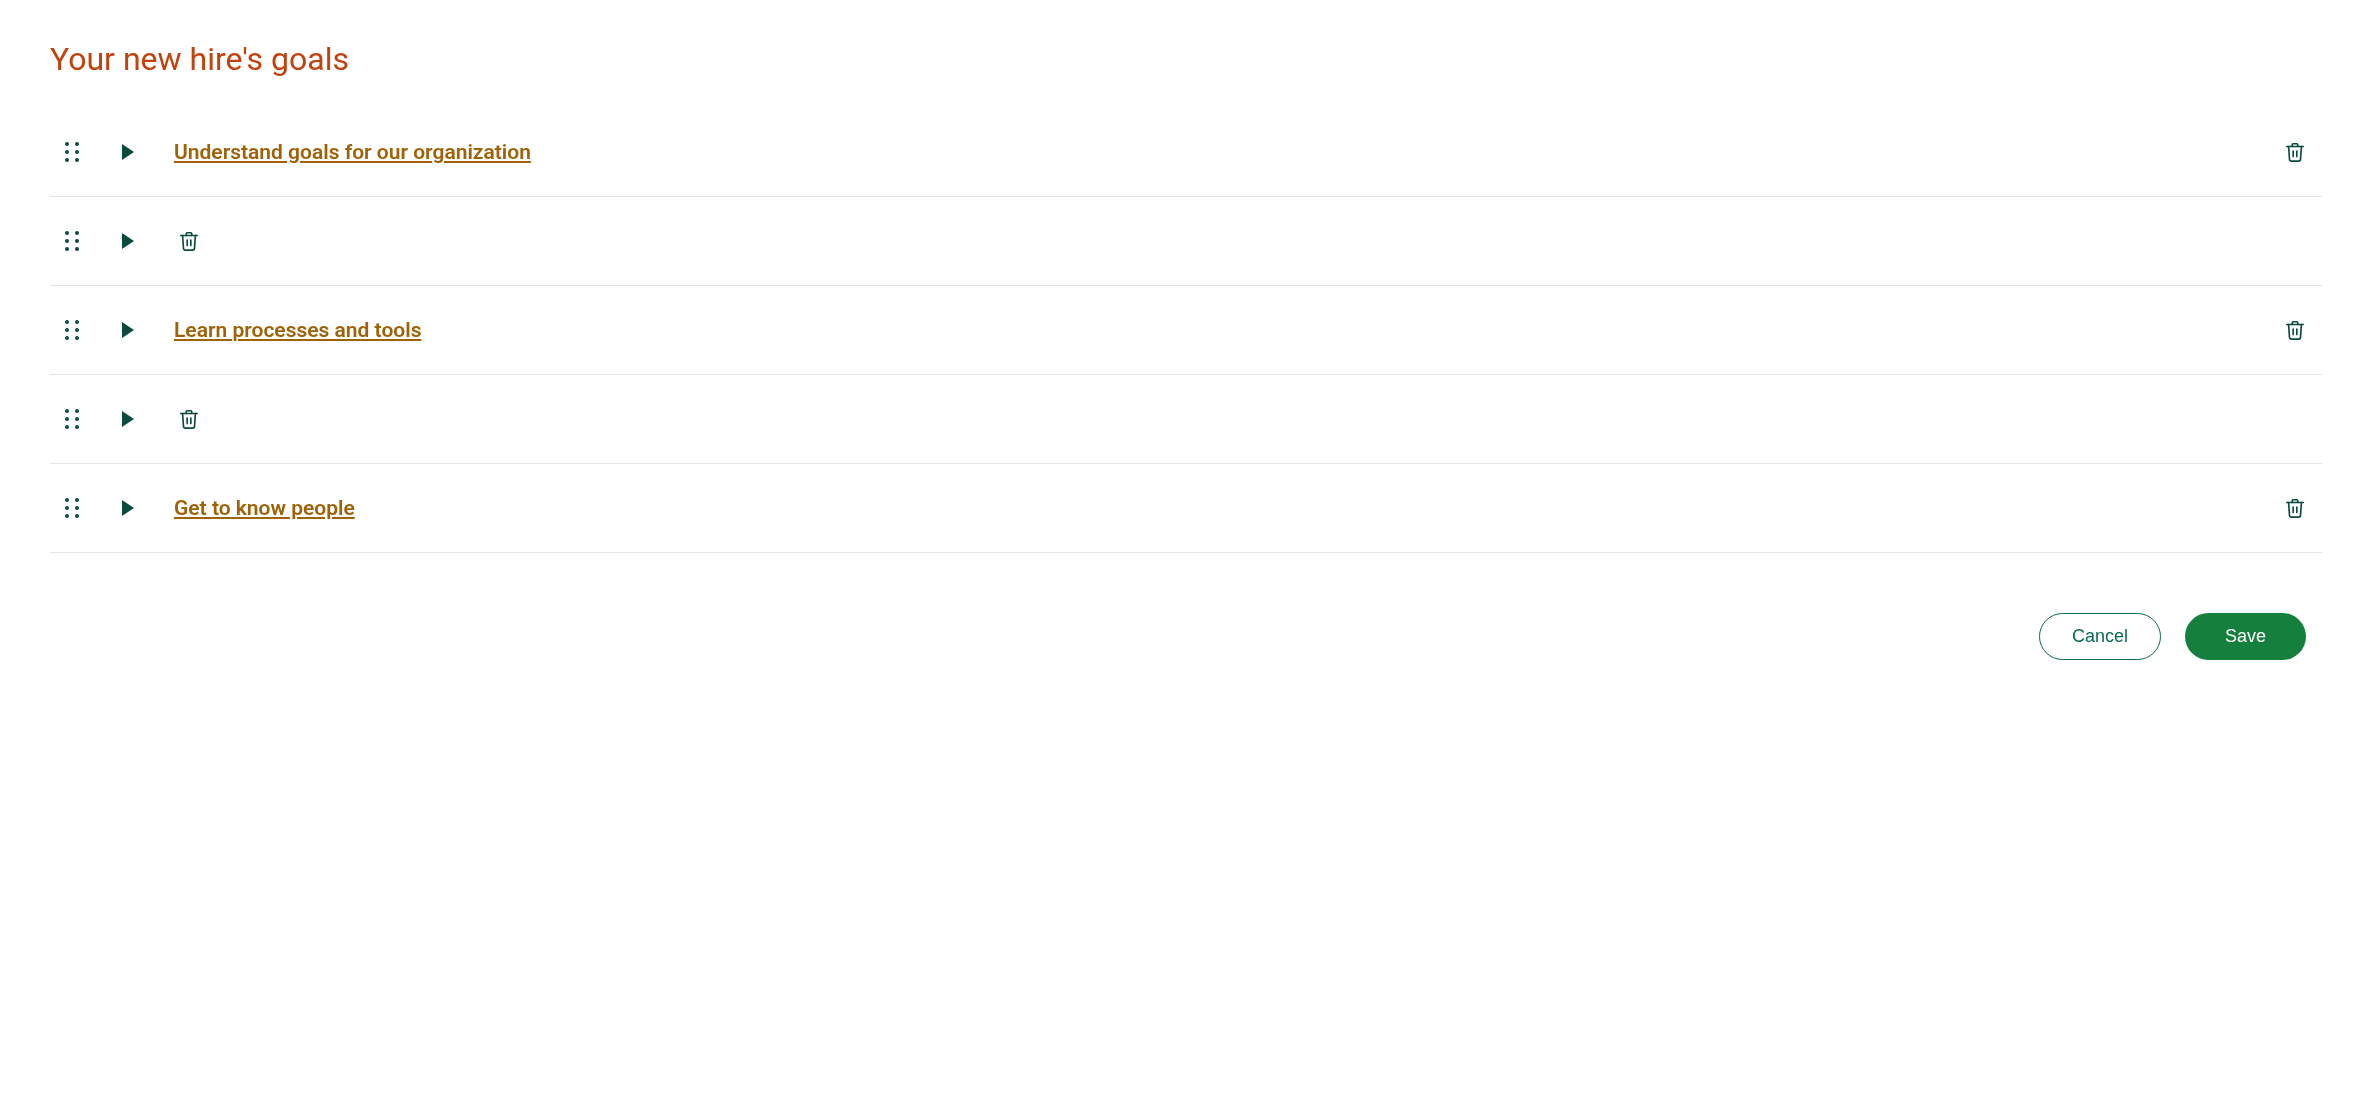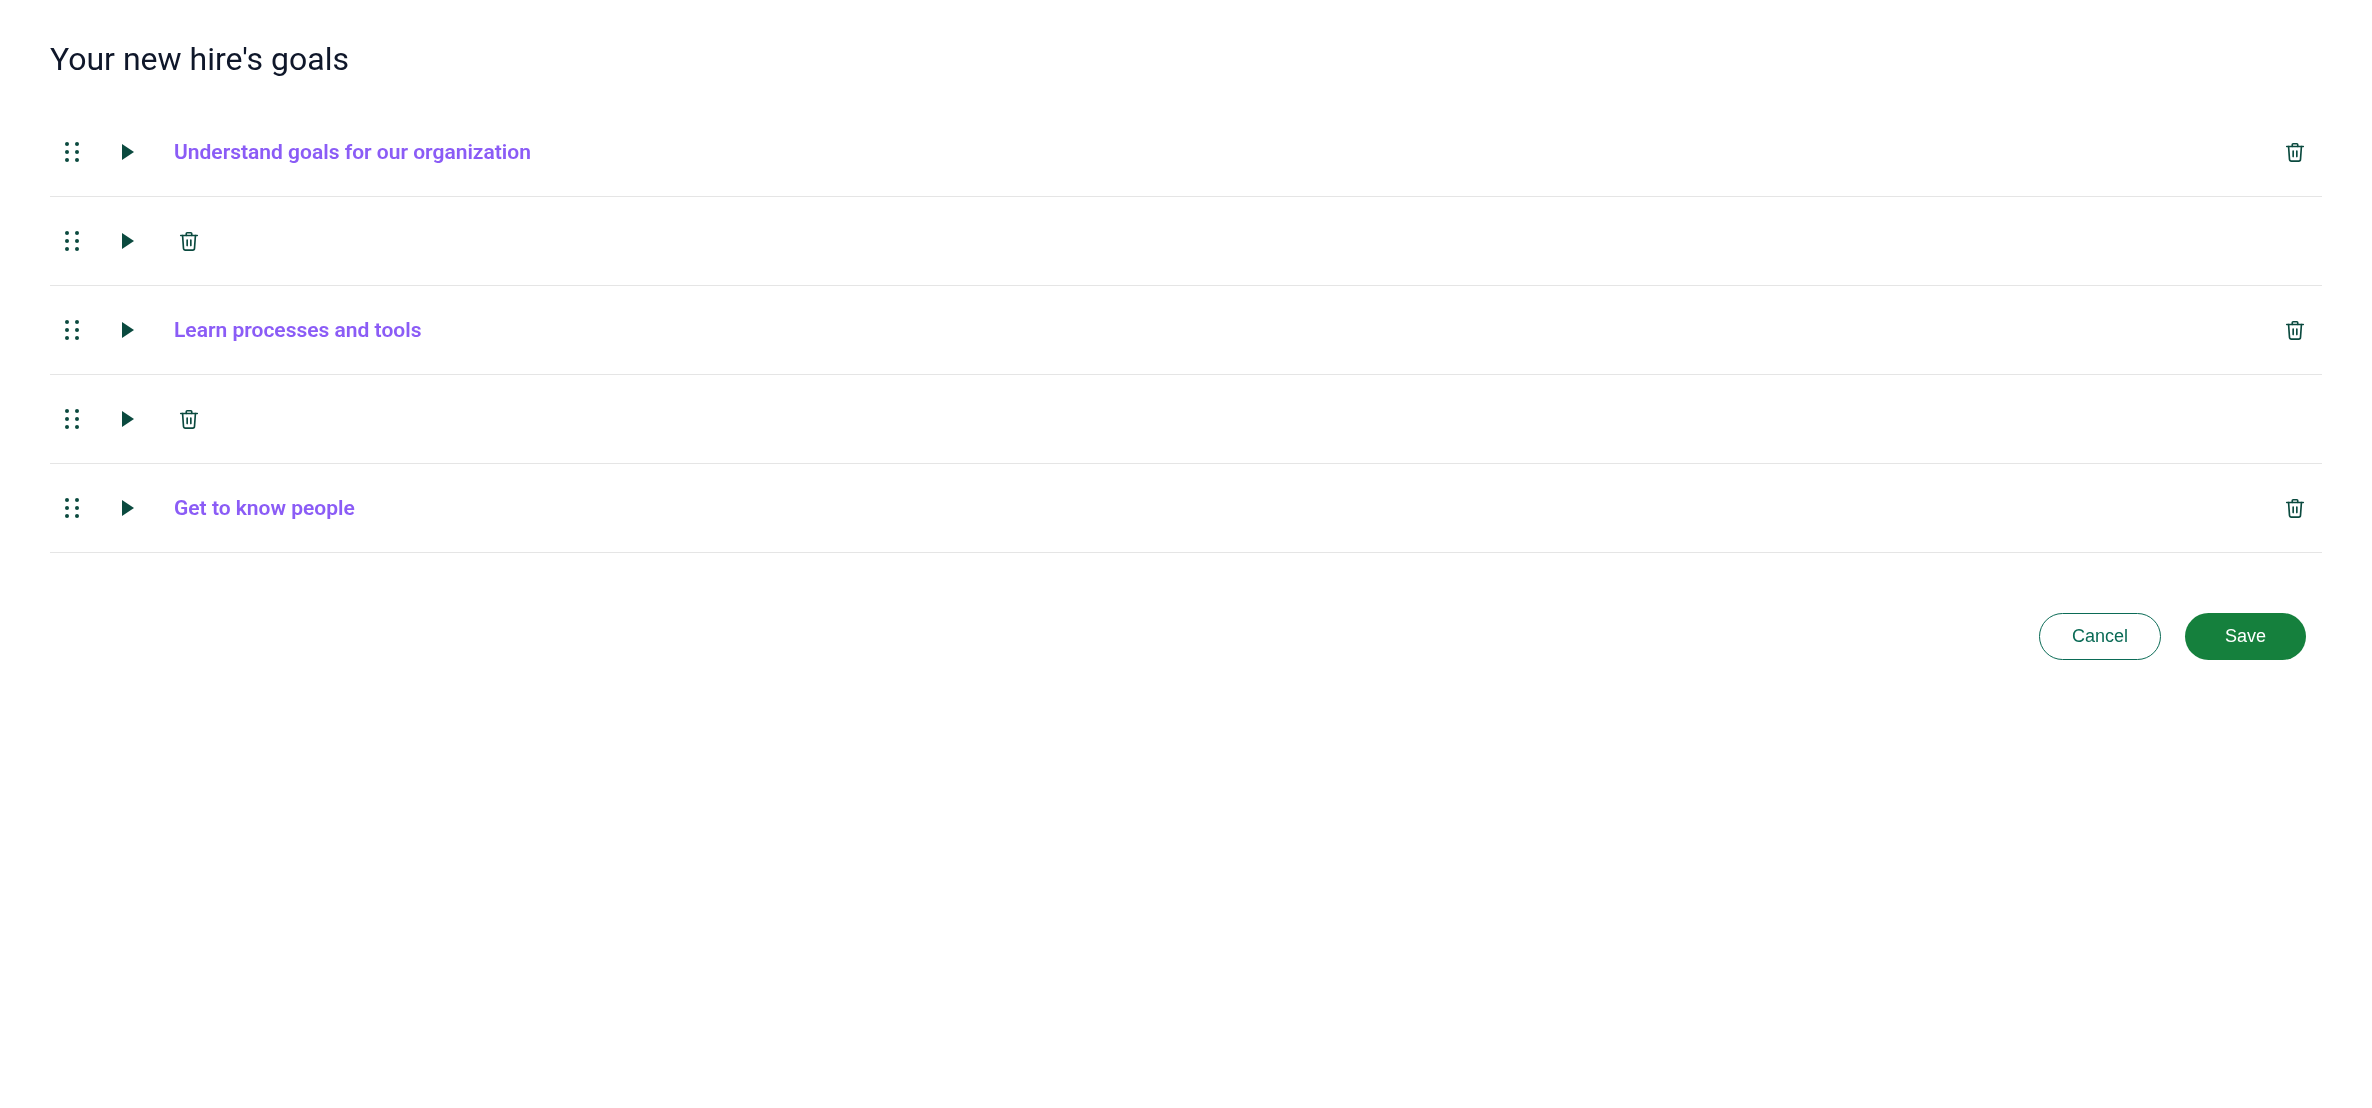--- a/index.html
+++ b/index.html
@@ -14,21 +14,21 @@
     }
     .header {
       display: flex;
       justify-content: space-between;
       align-items: center;
       margin-bottom: 30px;
     }
     .page-title {
       font-size: 32px;
       font-weight: 400;
-      color: #0f172a;
+      color: #c2410c;
     }
     .add-goal-wrapper {
       border: 3px solid #f5a623;
       border-radius: 6px;
       padding: 6px;
     }
     .add-goal-btn {
       background: #ffffff;
       border: 1px solid #0b6b56;
       color: #0b6b56;
@@ -70,21 +70,22 @@
       border-top: 8px solid transparent;
       border-bottom: 8px solid transparent;
       border-left: 12px solid #0b4a3f;
       cursor: pointer;
       margin-right: 40px;
     }
     .goal-title {
       flex: 1;
       font-size: 21px;
       font-weight: 600;
-      color: #8b5cf6;
+      color: #a16207;
+      text-decoration: underline;
     }
     .delete-btn {
       background: none;
       border: none;
       cursor: pointer;
       padding: 4px;
       display: flex;
       align-items: center;
       justify-content: center;
     }

